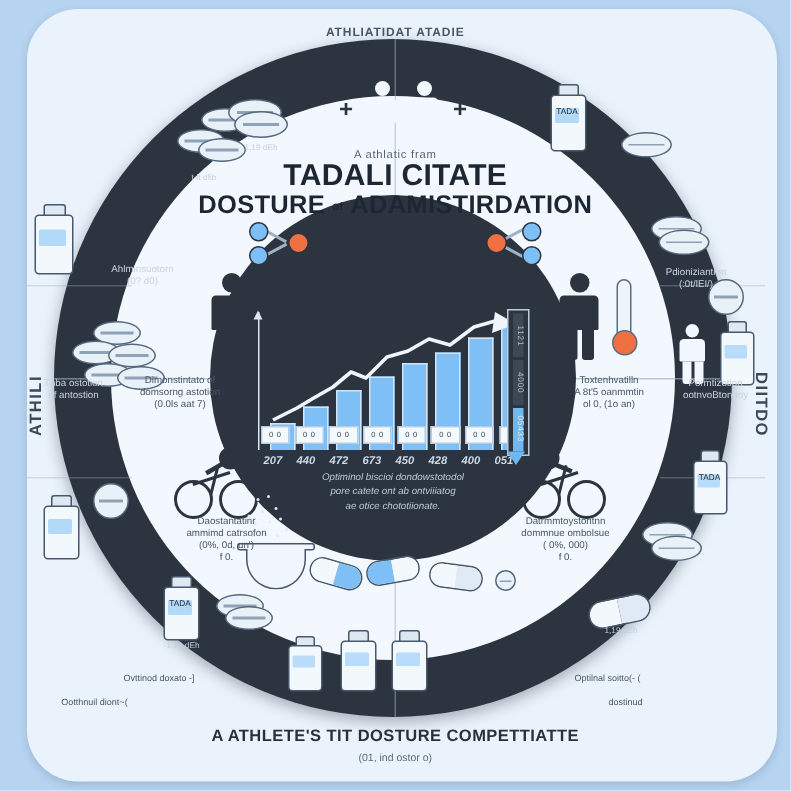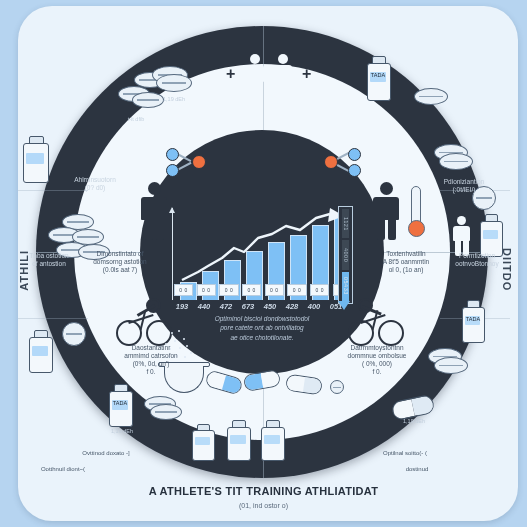--- a/index.html
+++ b/index.html
@@ -192,26 +192,36 @@
 
   <div class="div-h" style="left:36px;top:252px;width:105px;"></div>
   <div class="div-h" style="left:384px;top:252px;width:104px;"></div>
   <div class="div-v" style="left:263px;top:26px;height:104px;"></div>
   <div class="div-v" style="left:263px;top:374px;height:104px;"></div>
   <div class="div-h" style="left:18px;top:190px;width:70px;opacity:.35;"></div>
   <div class="div-h" style="left:440px;top:190px;width:70px;opacity:.35;"></div>
   <div class="div-h" style="left:18px;top:318px;width:70px;opacity:.35;"></div>
   <div class="div-h" style="left:440px;top:318px;width:70px;opacity:.35;"></div>
 
-  <div class="bottom-label">A ATHLETE'S TIT TRAINING ATHLIATIDAT</div>
+  <div class="top-label">ATHLIATIDAT ATADIE</div>
+  <div class="bottom-label">A ATHLETE'S TIT DOSTURE COMPETTIATTE</div>
   <div class="bottom-sub">(01, ind ostor o)</div>
 
   <div class="side-label side-left">ATHILI</div>
   <div class="side-label side-right">DIITDO</div>
 
+  <div class="title-wrap">
+    <div class="title-kicker">A athlatic fram</div>
+    <div class="title-1">TADALI CITATE</div>
+    <div class="title-2">
+      <span>DOSTURE</span>
+      <span class="sm">at</span>
+      <span>ADAMISTIRDATION</span>
+    </div>
+  </div>
 
   <div class="pillstack" style="left:118px;top:72px;width:52px;height:42px;">
     <div class="pill-e" style="left:16px;top:0;width:30px;height:14px;"></div>
     <div class="pill-e" style="left:0px;top:14px;width:30px;height:14px;"></div>
     <div class="pill-e" style="left:14px;top:20px;width:30px;height:14px;"></div>
   </div>
   <div class="micro on-dark" style="left:110px;top:116px;width:52px;">t-lt dfib</div>
 
   <div class="pillstack" style="left:152px;top:66px;width:50px;height:30px;">
     <div class="pill-e" style="left:0;top:0;width:34px;height:16px;"></div>
@@ -498,21 +508,21 @@
       <div class="vb">0 0</div>
       <div class="vb">0 0</div>
       <div class="vb">0 0</div>
       <div class="vb">0 0</div>
       <div class="vb">0 0</div>
       <div class="vb">0 0</div>
       <div class="vb">0 0</div>
       <div class="vb">0 0</div>
     </div>
   <div class="ticks">
-      <div class="tick">193</div>
+      <div class="tick">207</div>
       <div class="tick">440</div>
       <div class="tick">472</div>
       <div class="tick">673</div>
       <div class="tick">450</div>
       <div class="tick">428</div>
       <div class="tick">400</div>
       <div class="tick">051</div>
     </div>
 
   <div class="legend">

